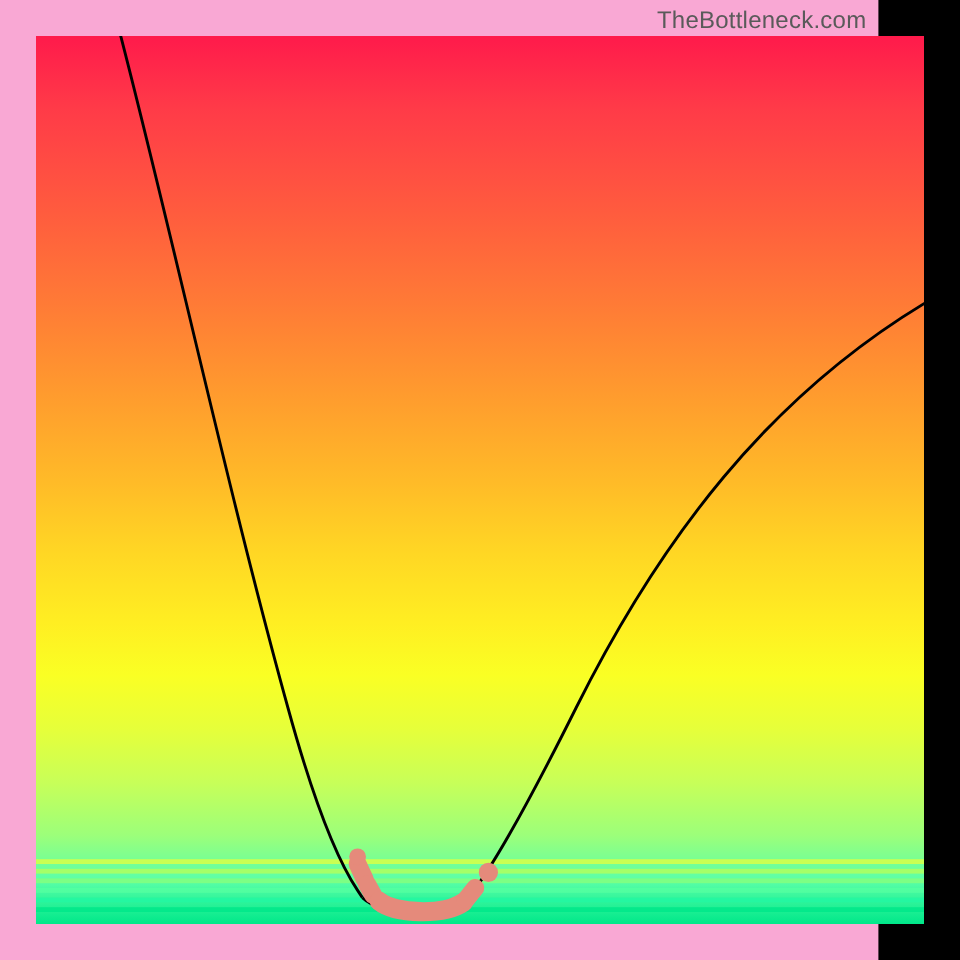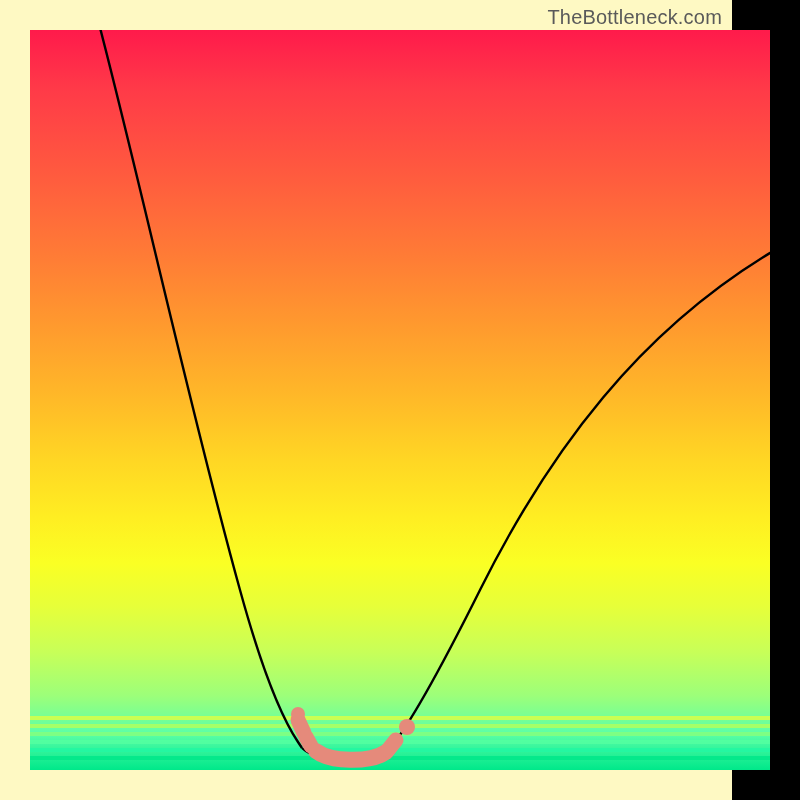--- a/index.html
+++ b/index.html
@@ -1,21 +1,21 @@
 <!DOCTYPE html>
 <html><head>
 <meta charset="utf-8">
 <style>
   * { margin: 0; padding: 0; box-sizing: border-box; }
   html, body { width: 800px; height: 800px; overflow: hidden; background: #000; }
   .frame {
     position: relative;
     width: 732px;
     height: 800px;
-    background: #fef9c3;
+    background: #f9a8d4;
   }
   .watermark {
     position: absolute;
     top: 6px;
     right: 10px;
     font-family: Arial, Helvetica, sans-serif;
     font-size: 20px;
     color: #5a5a5a;
     font-weight: 500;
     letter-spacing: 0.2px;

